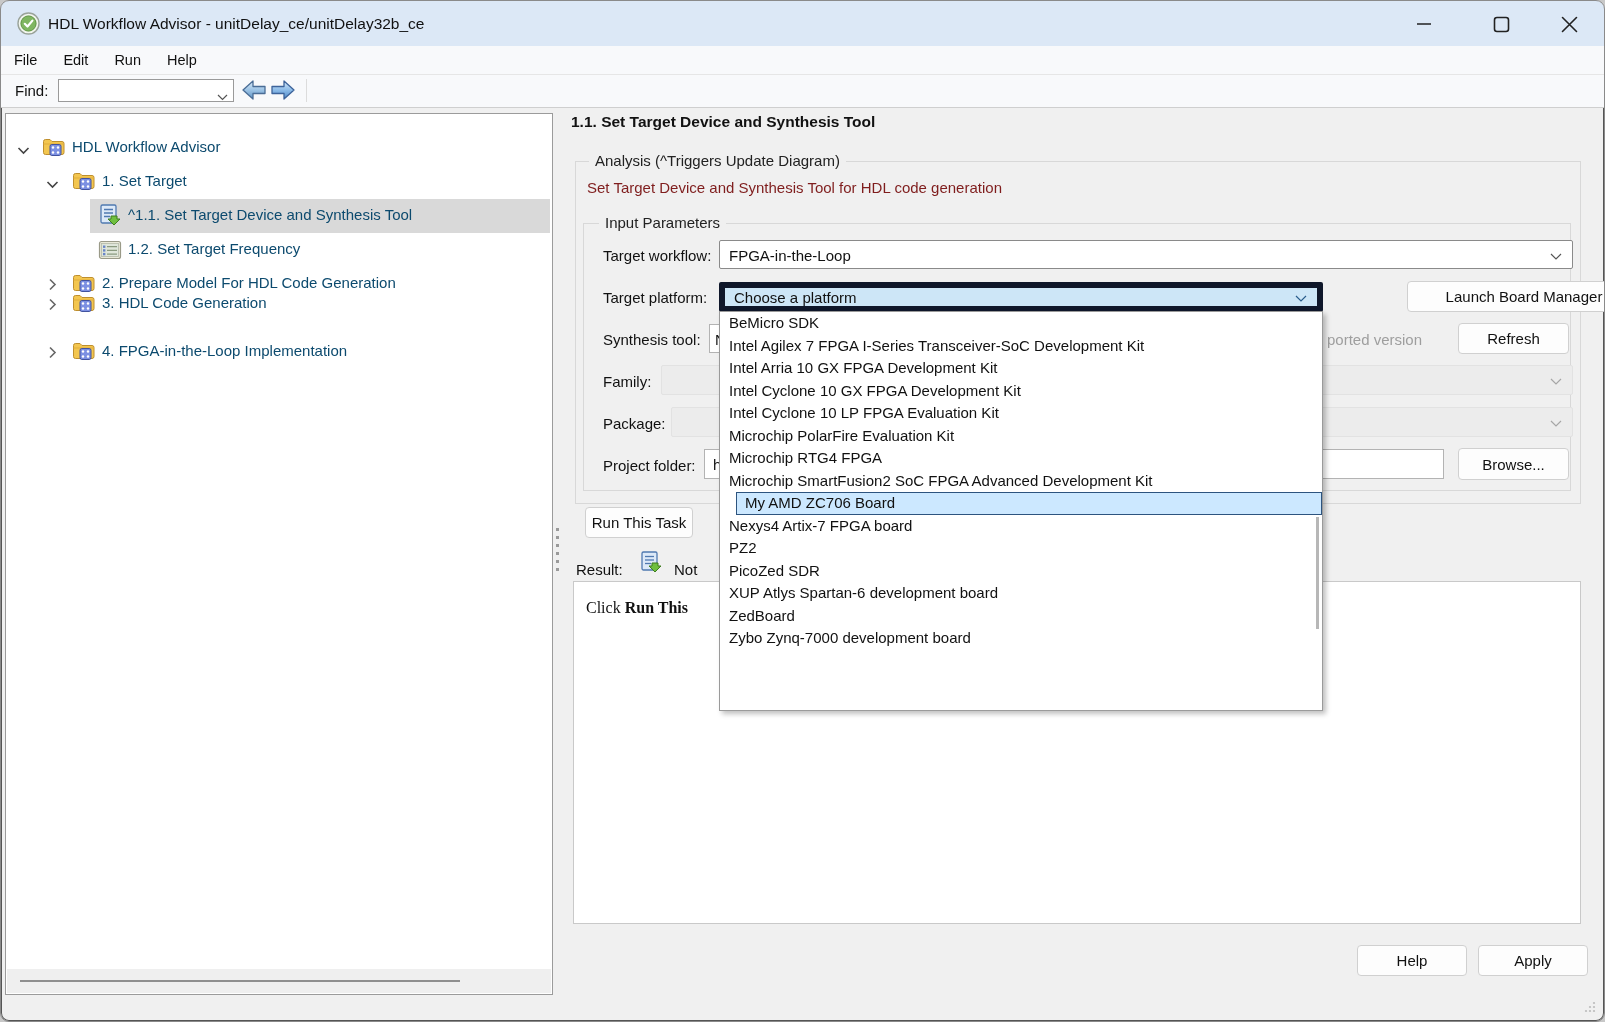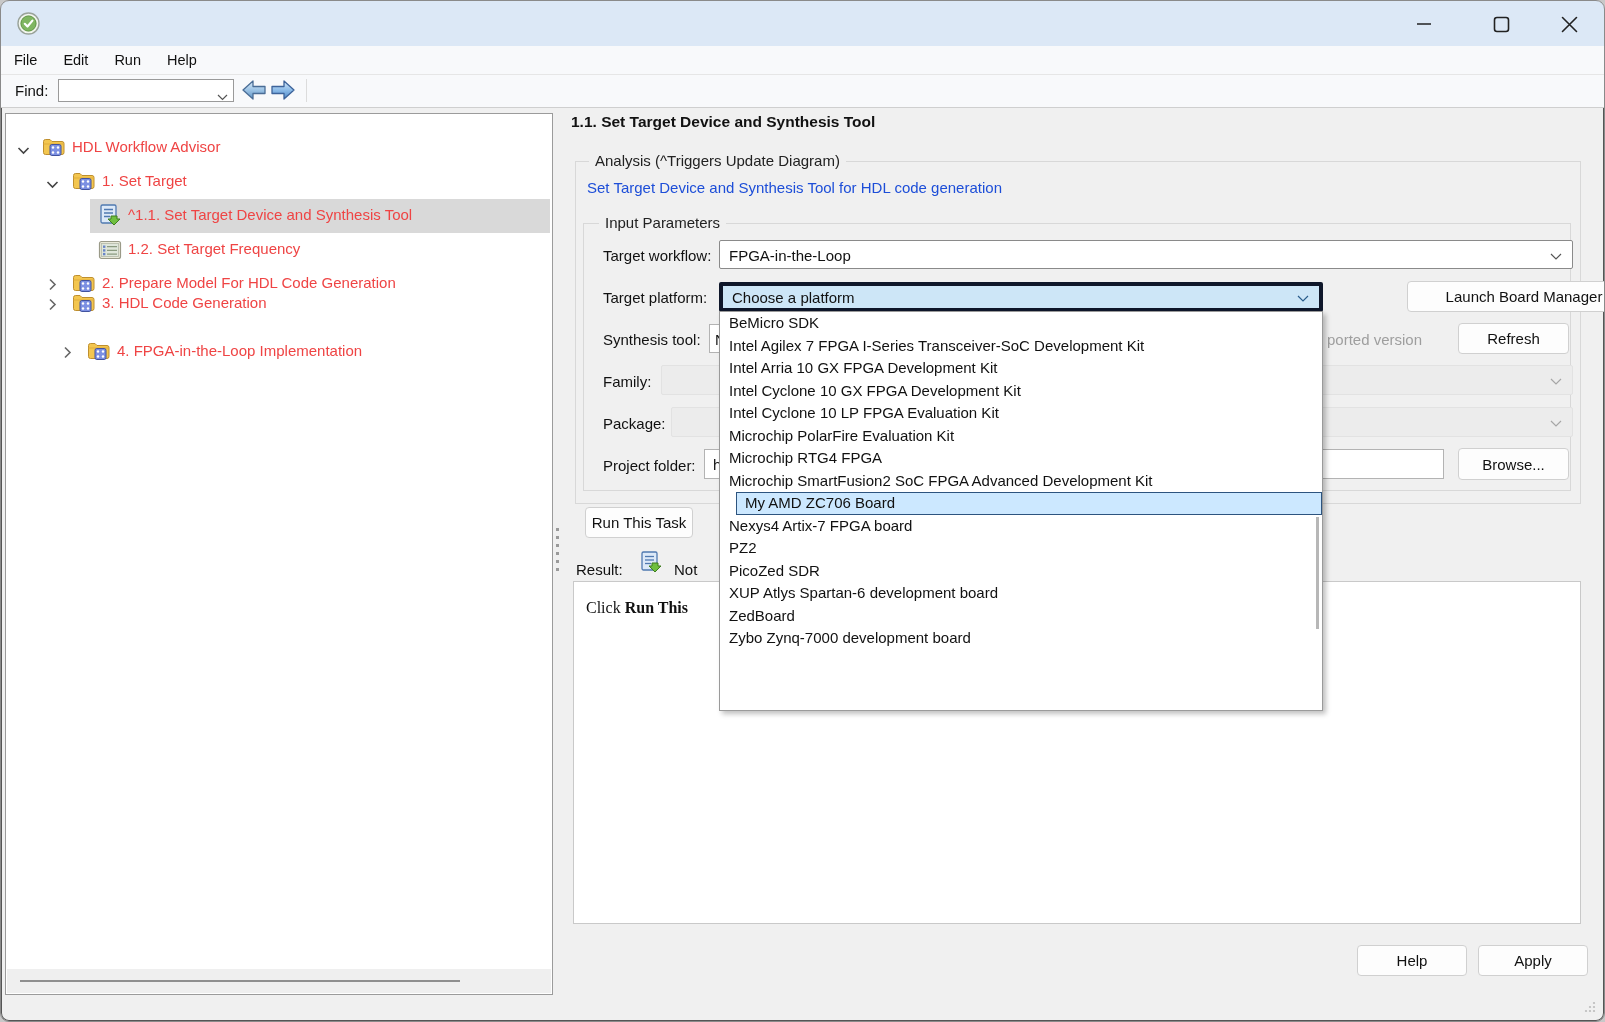--- a/index.html
+++ b/index.html
@@ -12,39 +12,39 @@
   .menu-item{font-size:14.5px;color:#111;padding:0 13px 0 13px;}
   .findbar{position:absolute;left:0;top:74px;width:100%;height:32px;background:#f8f9fb;border-bottom:1px solid #cfcfcf;}
   .find-label{position:absolute;left:14px;top:7px;font-size:15px;color:#111;text-align:right;}
   .find-combo{position:absolute;left:57px;top:4px;width:176px;height:23px;background:#fff;border:1px solid #9a9a9a;box-sizing:border-box;}
   .find-combo input{position:absolute;left:2px;top:1px;width:150px;height:18px;border:none;outline:none;font-size:14px;background:transparent;}
   .find-chevron{position:absolute;right:5px;top:7px;}
   .find-arrow{position:absolute;top:3px;width:28px;height:24px;}
   .toolbar-sep{position:absolute;left:305px;top:4px;width:1px;height:23px;background:#dcdcdc;}
   
   .tree-panel{position:absolute;left:4px;top:112px;width:548px;height:882px;background:#fff;border:1px solid #9b9b9b;box-sizing:border-box;}
-  .tree-row{position:absolute;left:0;width:100%;height:34px;display:flex;align-items:center;font-size:15px;color:#ef4444;}
+  .tree-row{position:absolute;left:0;width:100%;height:34px;display:flex;align-items:center;font-size:15px;color:#0c4a6e;}
   .tree-row .chev{position:absolute;top:10px;}
   .tree-row .ticon{position:absolute;top:5px;}
   .tree-row .tlabel{position:absolute;top:7px;white-space:nowrap;}
   .sel-band{position:absolute;left:84px;right:2px;top:0;height:34px;background:#d9d9d9;}
   .tree-hscroll{position:absolute;left:1px;right:1px;bottom:1px;height:24px;background:#efefef;}
   .tree-hscroll .thumb{position:absolute;left:13px;top:11px;width:440px;height:2px;background:#8f8f8f;}
   .splitter{position:absolute;left:555px;top:527px;width:4px;height:44px;}
   .splitter i{display:block;width:3px;height:3px;background:#9a9a9a;margin:0 0 5px 0;}
   
   .panel-title{position:absolute;left:570px;top:112px;font-size:15.5px;font-weight:bold;color:#111;}
   .groupbox{position:absolute;border:1px solid #d8d8d8;background:transparent;box-sizing:border-box;}
   .grouplabel{position:absolute;font-size:15px;color:#222;background:#f0f0f0;padding:0 6px;white-space:nowrap;}
-  .desc{position:absolute;left:586px;top:178px;font-size:15px;color:#1d4ed8;}
+  .desc{position:absolute;left:586px;top:178px;font-size:15px;color:#7f1d1d;}
   .frm-label{position:absolute;font-size:15px;color:#111;white-space:nowrap;}
   .combo{position:absolute;background:#fff;border:1px solid #8a8a8a;border-radius:2px;box-sizing:border-box;font-size:15px;color:#111;}
   .combo .val{position:absolute;left:9px;top:50%;transform:translateY(-50%);white-space:nowrap;}
   .combo .chev{position:absolute;right:10px;top:50%;transform:translateY(-50%);}
-  .combo.focused{background:#cde6f7;border:4px solid #0f172a;}
+  .combo.focused{background:#cde6f7;border:6px solid #0f172a;}
   .combo.disabled{background:#ececec;border:1px solid #e2e2e2;}
   .btn{position:absolute;background:#fdfdfd;border:1px solid #d0d0d0;border-radius:4px;box-sizing:border-box;
        font-size:15px;color:#111;display:flex;align-items:center;justify-content:center;}
   .textfield{position:absolute;background:#fff;border:1px solid #b3b3b3;box-sizing:border-box;font-size:15px;color:#111;}
   .textfield .val{position:absolute;left:8px;top:50%;transform:translateY(-50%);white-space:nowrap;}
   .gray-frag{position:absolute;font-size:15px;color:#9e9e9e;white-space:nowrap;}
   .report{position:absolute;left:572px;top:580px;width:1008px;height:343px;background:#fff;border:1px solid #c9c9c9;box-sizing:border-box;}
   .serif{font-family:"Liberation Serif",serif;font-size:16px;color:#111;}
   .serif.b{font-weight:bold;}
   
@@ -62,20 +62,21 @@
 <div class="window">
 
   <div class="titlebar">
     <span style="margin-left:16px;display:inline-flex;">
       <svg width="23" height="23" viewBox="0 0 23 23">
         <circle cx="11.5" cy="11.5" r="10.5" fill="#f2f6ee" stroke="#9aa39a" stroke-width="1.4"></circle>
         <circle cx="11.5" cy="11.5" r="7.6" fill="#7fb661" stroke="#5d9440" stroke-width="1"></circle>
         <path d="M7.8 11.8 L10.5 14.5 L15.4 8.6" fill="none" stroke="#ffffff" stroke-width="2.2" stroke-linecap="round" stroke-linejoin="round"></path>
       </svg>
     </span>
+    <span class="title-text">HDL Workflow Advisor - unitDelay_ce/unitDelay32b_ce</span>
     <div class="win-btn" style="left:1403px;">
       <svg width="16" height="16" viewBox="0 0 16 16">
           <line x1="1" y1="8" x2="15" y2="8" stroke="#222" stroke-width="1.6"></line>
         </svg>
     </div>
     <div class="win-btn" style="left:1480px;">
       <svg width="17" height="17" viewBox="0 0 17 17">
           <rect x="1.5" y="1.5" width="14" height="14" rx="2.5" fill="none" stroke="#222" stroke-width="1.6"></rect>
         </svg>
     </div>
@@ -235,21 +236,21 @@
           <rect x="8" y="8.5" width="11" height="11" rx="1.8" fill="#7c90e2" stroke="#42539f" stroke-width="1"></rect>
           <circle cx="11" cy="11.5" r="1.2" fill="#fff"></circle>
             <circle cx="16" cy="11.5" r="1.2" fill="#fff"></circle>
           <circle cx="11" cy="16.5" r="1.2" fill="#fff"></circle>
             <circle cx="16" cy="16.5" r="1.2" fill="#fff"></circle>
         </svg>
       </span>
       <span class="tlabel" style="left:96px;">3. HDL Code Generation</span>
     </div>
 
-    <div class="tree-row" style="top:221px;margin-left:15px;">
+    <div class="tree-row" style="top:221px;">
       <span class="chev" style="left:42px;">
         <svg width="9" height="13" viewBox="0 0 9 13">
             <polyline points="2,1.5 7,6.5 2,11.5" fill="none" stroke="#666" stroke-width="1.6"></polyline>
           </svg>
       </span>
       <span class="ticon" style="left:66px;">
         <svg width="24" height="22" viewBox="0 0 24 22">
           <path d="M1.5 5.5 Q1.5 3.5 3.5 3.5 L8 3.5 L10 5.5 L20 5.5 Q22 5.5 22 7.5 L22 16.5 Q22 18.5 20 18.5 L3.5 18.5 Q1.5 18.5 1.5 16.5 Z" fill="#f3c64f" stroke="#bf8f2e" stroke-width="1"></path>
           <path d="M1.5 8 L22 8" stroke="#e0ad3d" stroke-width="1"></path>
           <rect x="8" y="8.5" width="11" height="11" rx="1.8" fill="#7c90e2" stroke="#42539f" stroke-width="1"></rect>

